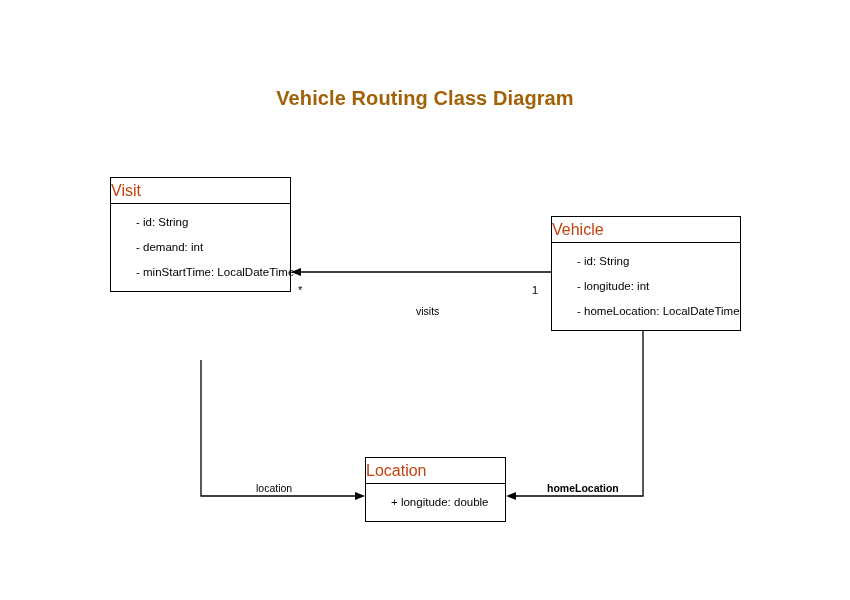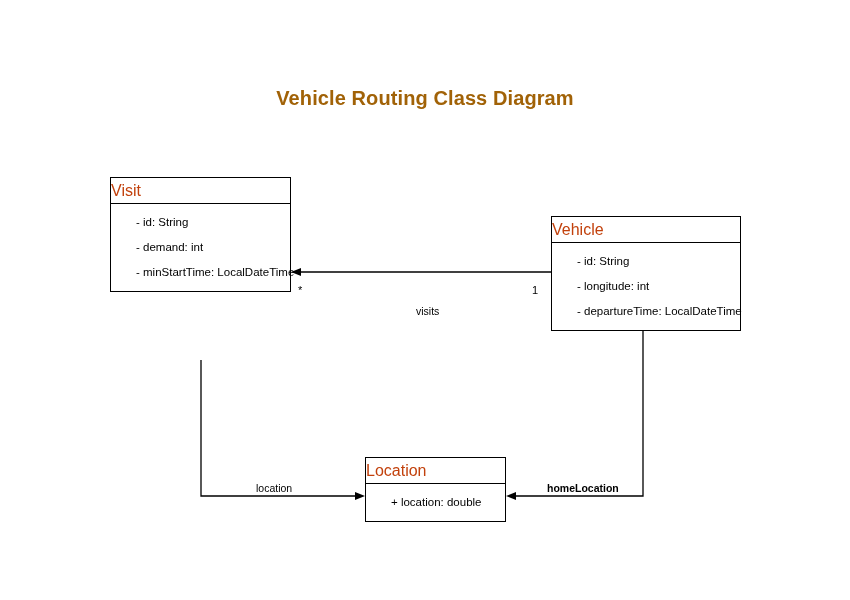--- a/index.html
+++ b/index.html
@@ -136,28 +136,28 @@
       <div class="uml-attr">- demand: int</div>
       <div class="uml-attr">- minStartTime: LocalDateTime</div>
     </div>
   </div>
 
   <div class="uml-class" id="class-vehicle" style="left:551px; top:216px; width:190px;">
     <div class="uml-class-name">Vehicle</div>
     <div class="uml-attrs">
       <div class="uml-attr">- id: String</div>
       <div class="uml-attr">- longitude: int</div>
-      <div class="uml-attr">- departureTime: LocalDateTime</div>
+      <div class="uml-attr">- homeLocation: LocalDateTime</div>
     </div>
   </div>
 
   <div class="uml-class" id="class-location" style="left:365px; top:457px; width:141px;">
     <div class="uml-class-name">Location</div>
     <div class="uml-attrs">
-      <div class="uml-attr">+ location: double</div>
+      <div class="uml-attr">+ longitude: double</div>
     </div>
   </div>
 
   <div class="edge-label" style="left:414px; top:277px;margin-top:28px;">visits</div>
 
   <div class="mult-label" style="left:298px; top:284px;">*</div>
 
   <div class="mult-label" style="left:532px; top:284px;">1</div>
 
   <div class="edge-label" style="left:254px; top:482px;">location</div>

